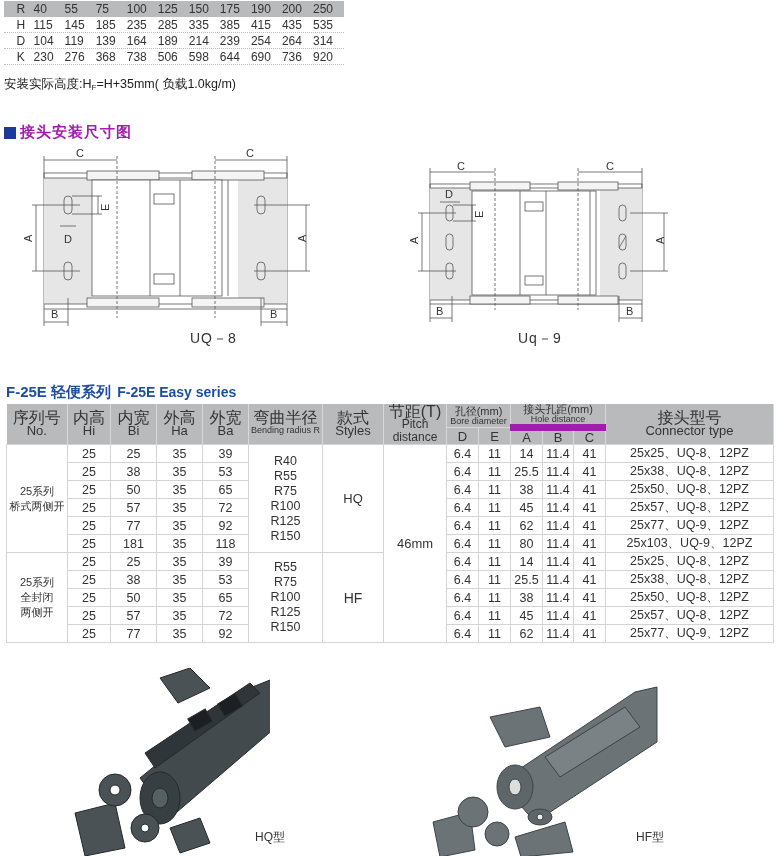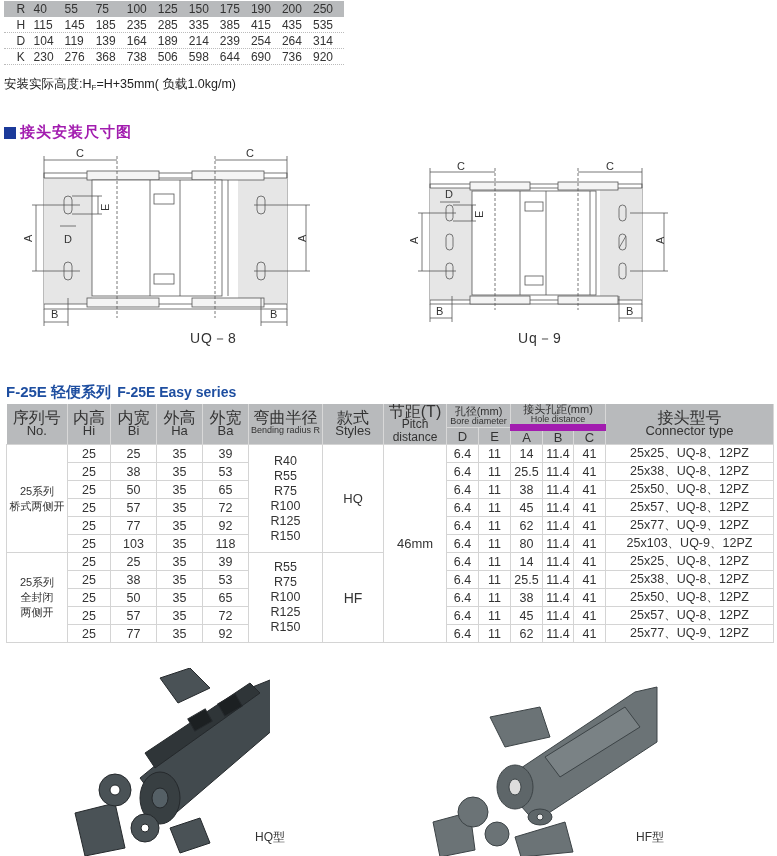--- a/index.html
+++ b/index.html
@@ -362,21 +362,21 @@
       <td>92</td>
       <td>6.4</td>
       <td>11</td>
       <td>62</td>
       <td>11.4</td>
       <td>41</td>
       <td>25x77、UQ-9、12PZ</td>
     </tr>
     <tr>
       <td>25</td>
-      <td>103</td>
+      <td>181</td>
       <td>35</td>
       <td>118</td>
       <td>6.4</td>
       <td>11</td>
       <td>80</td>
       <td>11.4</td>
       <td>41</td>
       <td>25x103、UQ-9、12PZ</td>
     </tr>
 

